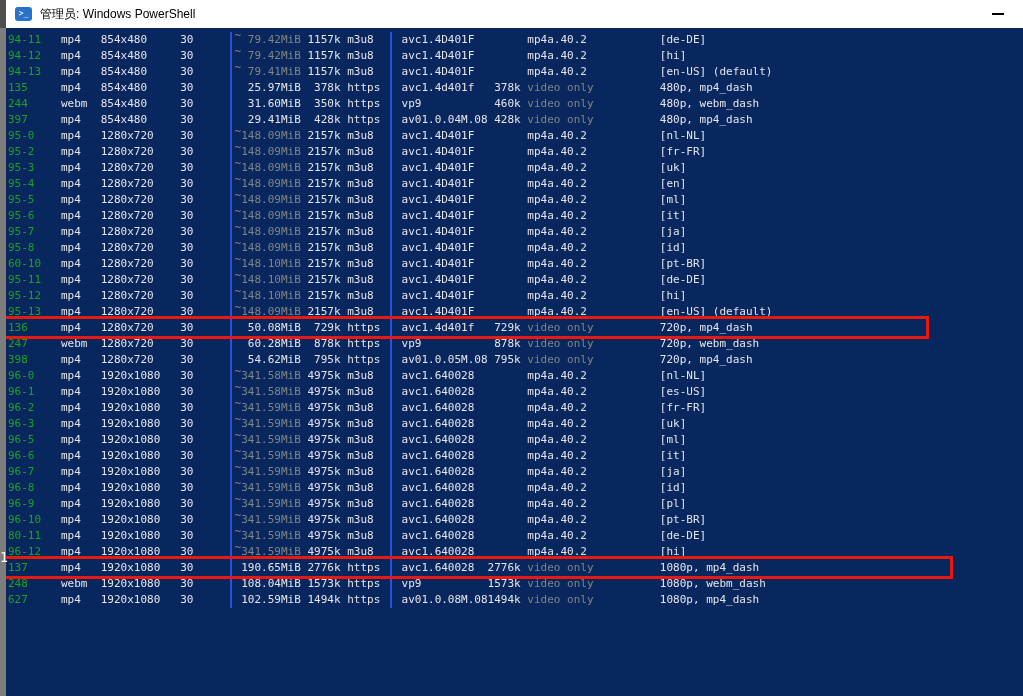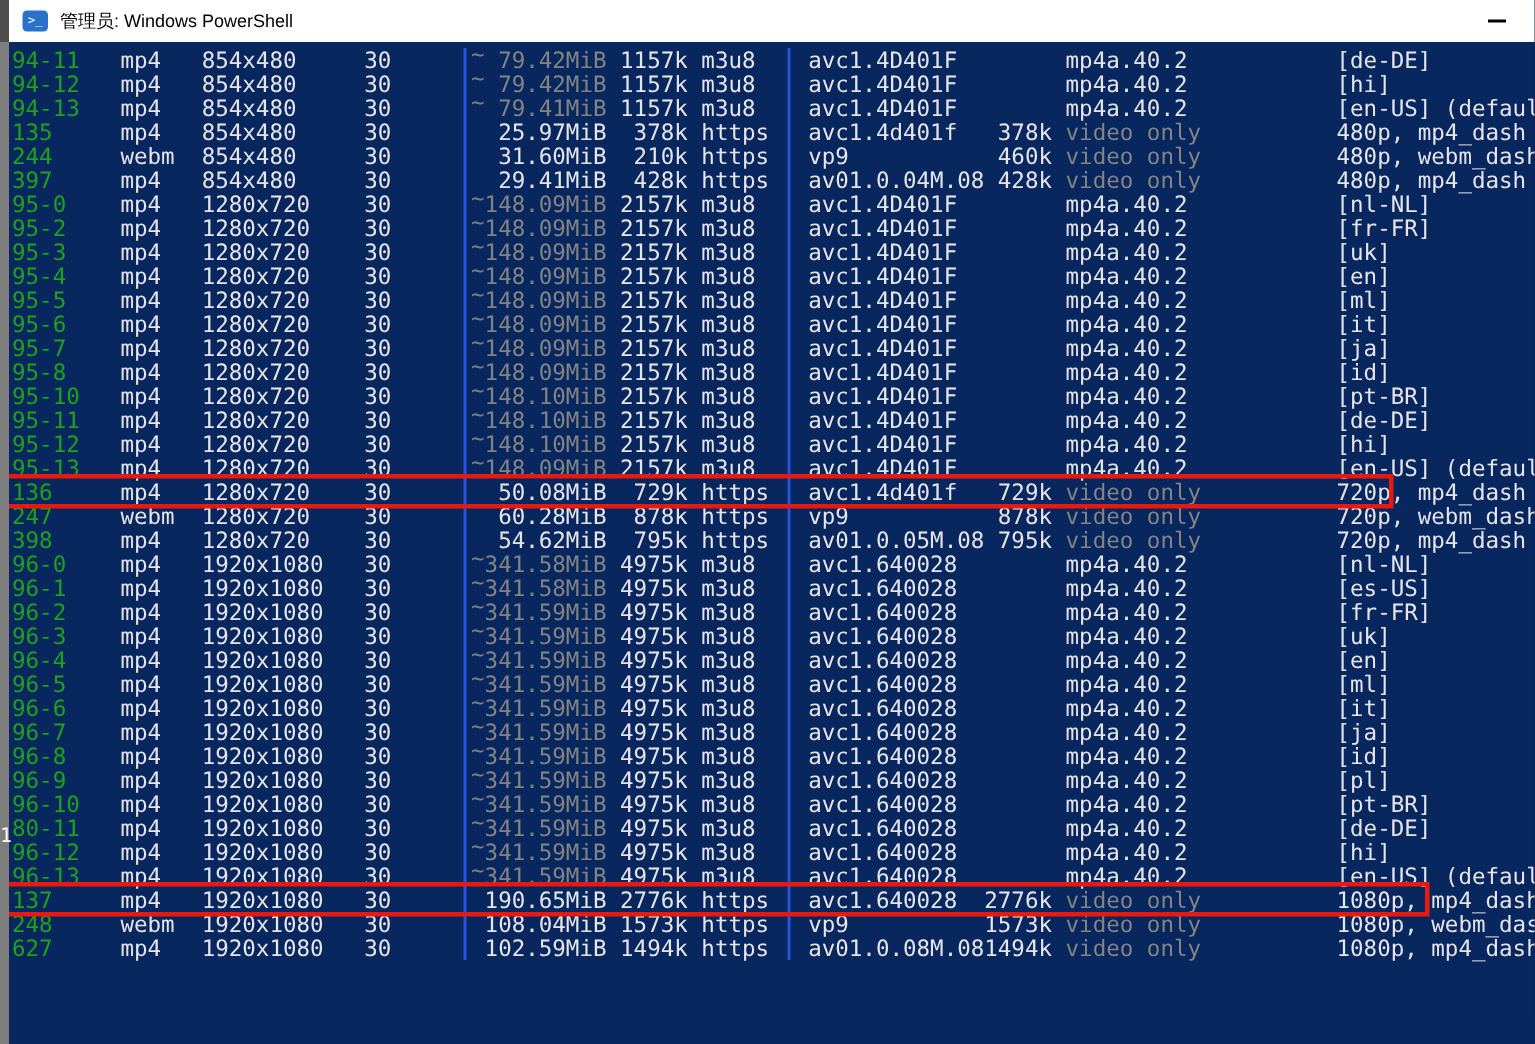--- a/index.html
+++ b/index.html
@@ -35,21 +35,21 @@
     position:absolute;right:8px;top:0;width:34px;height:28px;
     display:flex;align-items:center;justify-content:center;cursor:pointer;
   }
   .minimize-glyph{width:12px;height:2px;background:#000;}
   .terminal{
     position:absolute;left:6px;top:28px;right:0;bottom:0;
     background:var(--bg);color:var(--fg);
     padding:4px 0 0 2px;overflow:hidden;
   }
   .line{
-    white-space:pre;height:16px;line-height:16px;font-size:15px;
+    white-space:pre;height:16px;line-height:16px;font-size:11px;
     position:relative;color:var(--fg);
   }
   .green{color:var(--green);}
   .dim{color:var(--dim);}
   .tl{position:relative;top:-4px;display:inline-block;}
   .sep{
     display:inline-block;width:8px;height:16px;vertical-align:top;position:relative;
   }
   .sep::before{
     content:"";position:absolute;left:3px;top:0;bottom:0;width:2px;background:var(--sep);
@@ -75,50 +75,48 @@
     <span class="minimize-glyph"></span>
   </span>
 </div>
 
 <div class="terminal">
   <div>
       <div class="line"><span class="green">94-11   </span><span>mp4   854x480     30     </span><span class="sep"></span><span class="dim"><span class="tl">~</span> 79.42MiB</span><span> 1157k m3u8  </span><span class="sep"></span><span> avc1.4D401F        </span><span>mp4a.40.2           </span><span>[de-DE]</span></div>
       <div class="line"><span class="green">94-12   </span><span>mp4   854x480     30     </span><span class="sep"></span><span class="dim"><span class="tl">~</span> 79.42MiB</span><span> 1157k m3u8  </span><span class="sep"></span><span> avc1.4D401F        </span><span>mp4a.40.2           </span><span>[hi]</span></div>
       <div class="line"><span class="green">94-13   </span><span>mp4   854x480     30     </span><span class="sep"></span><span class="dim"><span class="tl">~</span> 79.41MiB</span><span> 1157k m3u8  </span><span class="sep"></span><span> avc1.4D401F        </span><span>mp4a.40.2           </span><span>[en-US] (default)</span></div>
       <div class="line"><span class="green">135     </span><span>mp4   854x480     30     </span><span class="sep"></span><span>  25.97MiB</span><span>  378k https </span><span class="sep"></span><span> avc1.4d401f   378k </span><span class="dim">video only          </span><span>480p, mp4_dash</span></div>
-      <div class="line"><span class="green">244     </span><span>webm  854x480     30     </span><span class="sep"></span><span>  31.60MiB</span><span>  210k https </span><span class="sep"></span><span> vp9           460k </span><span class="dim">video only          </span><span>480p, webm_dash</span></div>
+      <div class="line"><span class="green">244     </span><span>webm  854x480     30     </span><span class="sep"></span><span>  31.60MiB</span><span>  350k https </span><span class="sep"></span><span> vp9           460k </span><span class="dim">video only          </span><span>480p, webm_dash</span></div>
       <div class="line"><span class="green">397     </span><span>mp4   854x480     30     </span><span class="sep"></span><span>  29.41MiB</span><span>  428k https </span><span class="sep"></span><span> av01.0.04M.08 428k </span><span class="dim">video only          </span><span>480p, mp4_dash</span></div>
       <div class="line"><span class="green">95-0    </span><span>mp4   1280x720    30     </span><span class="sep"></span><span class="dim"><span class="tl">~</span>148.09MiB</span><span> 2157k m3u8  </span><span class="sep"></span><span> avc1.4D401F        </span><span>mp4a.40.2           </span><span>[nl-NL]</span></div>
       <div class="line"><span class="green">95-2    </span><span>mp4   1280x720    30     </span><span class="sep"></span><span class="dim"><span class="tl">~</span>148.09MiB</span><span> 2157k m3u8  </span><span class="sep"></span><span> avc1.4D401F        </span><span>mp4a.40.2           </span><span>[fr-FR]</span></div>
       <div class="line"><span class="green">95-3    </span><span>mp4   1280x720    30     </span><span class="sep"></span><span class="dim"><span class="tl">~</span>148.09MiB</span><span> 2157k m3u8  </span><span class="sep"></span><span> avc1.4D401F        </span><span>mp4a.40.2           </span><span>[uk]</span></div>
       <div class="line"><span class="green">95-4    </span><span>mp4   1280x720    30     </span><span class="sep"></span><span class="dim"><span class="tl">~</span>148.09MiB</span><span> 2157k m3u8  </span><span class="sep"></span><span> avc1.4D401F        </span><span>mp4a.40.2           </span><span>[en]</span></div>
       <div class="line"><span class="green">95-5    </span><span>mp4   1280x720    30     </span><span class="sep"></span><span class="dim"><span class="tl">~</span>148.09MiB</span><span> 2157k m3u8  </span><span class="sep"></span><span> avc1.4D401F        </span><span>mp4a.40.2           </span><span>[ml]</span></div>
       <div class="line"><span class="green">95-6    </span><span>mp4   1280x720    30     </span><span class="sep"></span><span class="dim"><span class="tl">~</span>148.09MiB</span><span> 2157k m3u8  </span><span class="sep"></span><span> avc1.4D401F        </span><span>mp4a.40.2           </span><span>[it]</span></div>
       <div class="line"><span class="green">95-7    </span><span>mp4   1280x720    30     </span><span class="sep"></span><span class="dim"><span class="tl">~</span>148.09MiB</span><span> 2157k m3u8  </span><span class="sep"></span><span> avc1.4D401F        </span><span>mp4a.40.2           </span><span>[ja]</span></div>
       <div class="line"><span class="green">95-8    </span><span>mp4   1280x720    30     </span><span class="sep"></span><span class="dim"><span class="tl">~</span>148.09MiB</span><span> 2157k m3u8  </span><span class="sep"></span><span> avc1.4D401F        </span><span>mp4a.40.2           </span><span>[id]</span></div>
-      <div class="line"><span class="green">95-10   </span><span>mp4   1280x720    30     </span><span class="sep"></span><span class="dim"><span class="tl">~</span>148.10MiB</span><span> 2157k m3u8  </span><span class="sep"></span><span> avc1.4D401F        </span><span>mp4a.40.2           </span><span>[pt-BR]</span></div>
+      <div class="line"><span class="green">60-10   </span><span>mp4   1280x720    30     </span><span class="sep"></span><span class="dim"><span class="tl">~</span>148.10MiB</span><span> 2157k m3u8  </span><span class="sep"></span><span> avc1.4D401F        </span><span>mp4a.40.2           </span><span>[pt-BR]</span></div>
       <div class="line"><span class="green">95-11   </span><span>mp4   1280x720    30     </span><span class="sep"></span><span class="dim"><span class="tl">~</span>148.10MiB</span><span> 2157k m3u8  </span><span class="sep"></span><span> avc1.4D401F        </span><span>mp4a.40.2           </span><span>[de-DE]</span></div>
       <div class="line"><span class="green">95-12   </span><span>mp4   1280x720    30     </span><span class="sep"></span><span class="dim"><span class="tl">~</span>148.10MiB</span><span> 2157k m3u8  </span><span class="sep"></span><span> avc1.4D401F        </span><span>mp4a.40.2           </span><span>[hi]</span></div>
       <div class="line"><span class="green">95-13   </span><span>mp4   1280x720    30     </span><span class="sep"></span><span class="dim"><span class="tl">~</span>148.09MiB</span><span> 2157k m3u8  </span><span class="sep"></span><span> avc1.4D401F        </span><span>mp4a.40.2           </span><span>[en-US] (default)</span></div>
       <div class="line"><span class="green">136     </span><span>mp4   1280x720    30     </span><span class="sep"></span><span>  50.08MiB</span><span>  729k https </span><span class="sep"></span><span> avc1.4d401f   729k </span><span class="dim">video only          </span><span>720p, mp4_dash</span><span class="hlbox" style="left: -6px; width: 927px;"></span></div>
       <div class="line"><span class="green">247     </span><span>webm  1280x720    30     </span><span class="sep"></span><span>  60.28MiB</span><span>  878k https </span><span class="sep"></span><span> vp9           878k </span><span class="dim">video only          </span><span>720p, webm_dash</span></div>
       <div class="line"><span class="green">398     </span><span>mp4   1280x720    30     </span><span class="sep"></span><span>  54.62MiB</span><span>  795k https </span><span class="sep"></span><span> av01.0.05M.08 795k </span><span class="dim">video only          </span><span>720p, mp4_dash</span></div>
       <div class="line"><span class="green">96-0    </span><span>mp4   1920x1080   30     </span><span class="sep"></span><span class="dim"><span class="tl">~</span>341.58MiB</span><span> 4975k m3u8  </span><span class="sep"></span><span> avc1.640028        </span><span>mp4a.40.2           </span><span>[nl-NL]</span></div>
       <div class="line"><span class="green">96-1    </span><span>mp4   1920x1080   30     </span><span class="sep"></span><span class="dim"><span class="tl">~</span>341.58MiB</span><span> 4975k m3u8  </span><span class="sep"></span><span> avc1.640028        </span><span>mp4a.40.2           </span><span>[es-US]</span></div>
       <div class="line"><span class="green">96-2    </span><span>mp4   1920x1080   30     </span><span class="sep"></span><span class="dim"><span class="tl">~</span>341.59MiB</span><span> 4975k m3u8  </span><span class="sep"></span><span> avc1.640028        </span><span>mp4a.40.2           </span><span>[fr-FR]</span></div>
       <div class="line"><span class="green">96-3    </span><span>mp4   1920x1080   30     </span><span class="sep"></span><span class="dim"><span class="tl">~</span>341.59MiB</span><span> 4975k m3u8  </span><span class="sep"></span><span> avc1.640028        </span><span>mp4a.40.2           </span><span>[uk]</span></div>
-      <div class="line"><span class="green">96-4    </span><span>mp4   1920x1080   30     </span><span class="sep"></span><span class="dim"><span class="tl">~</span>341.59MiB</span><span> 4975k m3u8  </span><span class="sep"></span><span> avc1.640028        </span><span>mp4a.40.2           </span><span>[en]</span></div>
       <div class="line"><span class="green">96-5    </span><span>mp4   1920x1080   30     </span><span class="sep"></span><span class="dim"><span class="tl">~</span>341.59MiB</span><span> 4975k m3u8  </span><span class="sep"></span><span> avc1.640028        </span><span>mp4a.40.2           </span><span>[ml]</span></div>
       <div class="line"><span class="green">96-6    </span><span>mp4   1920x1080   30     </span><span class="sep"></span><span class="dim"><span class="tl">~</span>341.59MiB</span><span> 4975k m3u8  </span><span class="sep"></span><span> avc1.640028        </span><span>mp4a.40.2           </span><span>[it]</span></div>
       <div class="line"><span class="green">96-7    </span><span>mp4   1920x1080   30     </span><span class="sep"></span><span class="dim"><span class="tl">~</span>341.59MiB</span><span> 4975k m3u8  </span><span class="sep"></span><span> avc1.640028        </span><span>mp4a.40.2           </span><span>[ja]</span></div>
       <div class="line"><span class="green">96-8    </span><span>mp4   1920x1080   30     </span><span class="sep"></span><span class="dim"><span class="tl">~</span>341.59MiB</span><span> 4975k m3u8  </span><span class="sep"></span><span> avc1.640028        </span><span>mp4a.40.2           </span><span>[id]</span></div>
       <div class="line"><span class="green">96-9    </span><span>mp4   1920x1080   30     </span><span class="sep"></span><span class="dim"><span class="tl">~</span>341.59MiB</span><span> 4975k m3u8  </span><span class="sep"></span><span> avc1.640028        </span><span>mp4a.40.2           </span><span>[pl]</span></div>
       <div class="line"><span class="green">96-10   </span><span>mp4   1920x1080   30     </span><span class="sep"></span><span class="dim"><span class="tl">~</span>341.59MiB</span><span> 4975k m3u8  </span><span class="sep"></span><span> avc1.640028        </span><span>mp4a.40.2           </span><span>[pt-BR]</span></div>
       <div class="line"><span class="green">80-11   </span><span>mp4   1920x1080   30     </span><span class="sep"></span><span class="dim"><span class="tl">~</span>341.59MiB</span><span> 4975k m3u8  </span><span class="sep"></span><span> avc1.640028        </span><span>mp4a.40.2           </span><span>[de-DE]</span></div>
       <div class="line"><span class="green">96-12   </span><span>mp4   1920x1080   30     </span><span class="sep"></span><span class="dim"><span class="tl">~</span>341.59MiB</span><span> 4975k m3u8  </span><span class="sep"></span><span> avc1.640028        </span><span>mp4a.40.2           </span><span>[hi]</span></div>
-      <div class="line"><span class="green">96-13   </span><span>mp4   1920x1080   30     </span><span class="sep"></span><span class="dim"><span class="tl">~</span>341.59MiB</span><span> 4975k m3u8  </span><span class="sep"></span><span> avc1.640028        </span><span>mp4a.40.2           </span><span>[en-US] (default)</span></div>
       <div class="line"><span class="green">137     </span><span>mp4   1920x1080   30     </span><span class="sep"></span><span> 190.65MiB</span><span> 2776k https </span><span class="sep"></span><span> avc1.640028  2776k </span><span class="dim">video only          </span><span>1080p, mp4_dash</span><span class="hlbox" style="left: -8px; width: 953px;"></span></div>
       <div class="line"><span class="green">248     </span><span>webm  1920x1080   30     </span><span class="sep"></span><span> 108.04MiB</span><span> 1573k https </span><span class="sep"></span><span> vp9          1573k </span><span class="dim">video only          </span><span>1080p, webm_dash</span></div>
       <div class="line"><span class="green">627     </span><span>mp4   1920x1080   30     </span><span class="sep"></span><span> 102.59MiB</span><span> 1494k https </span><span class="sep"></span><span> av01.0.08M.081494k </span><span class="dim">video only          </span><span>1080p, mp4_dash</span></div>
     </div>
 </div>
 
 <span class="stray">1</span>
 
 </body></html>

